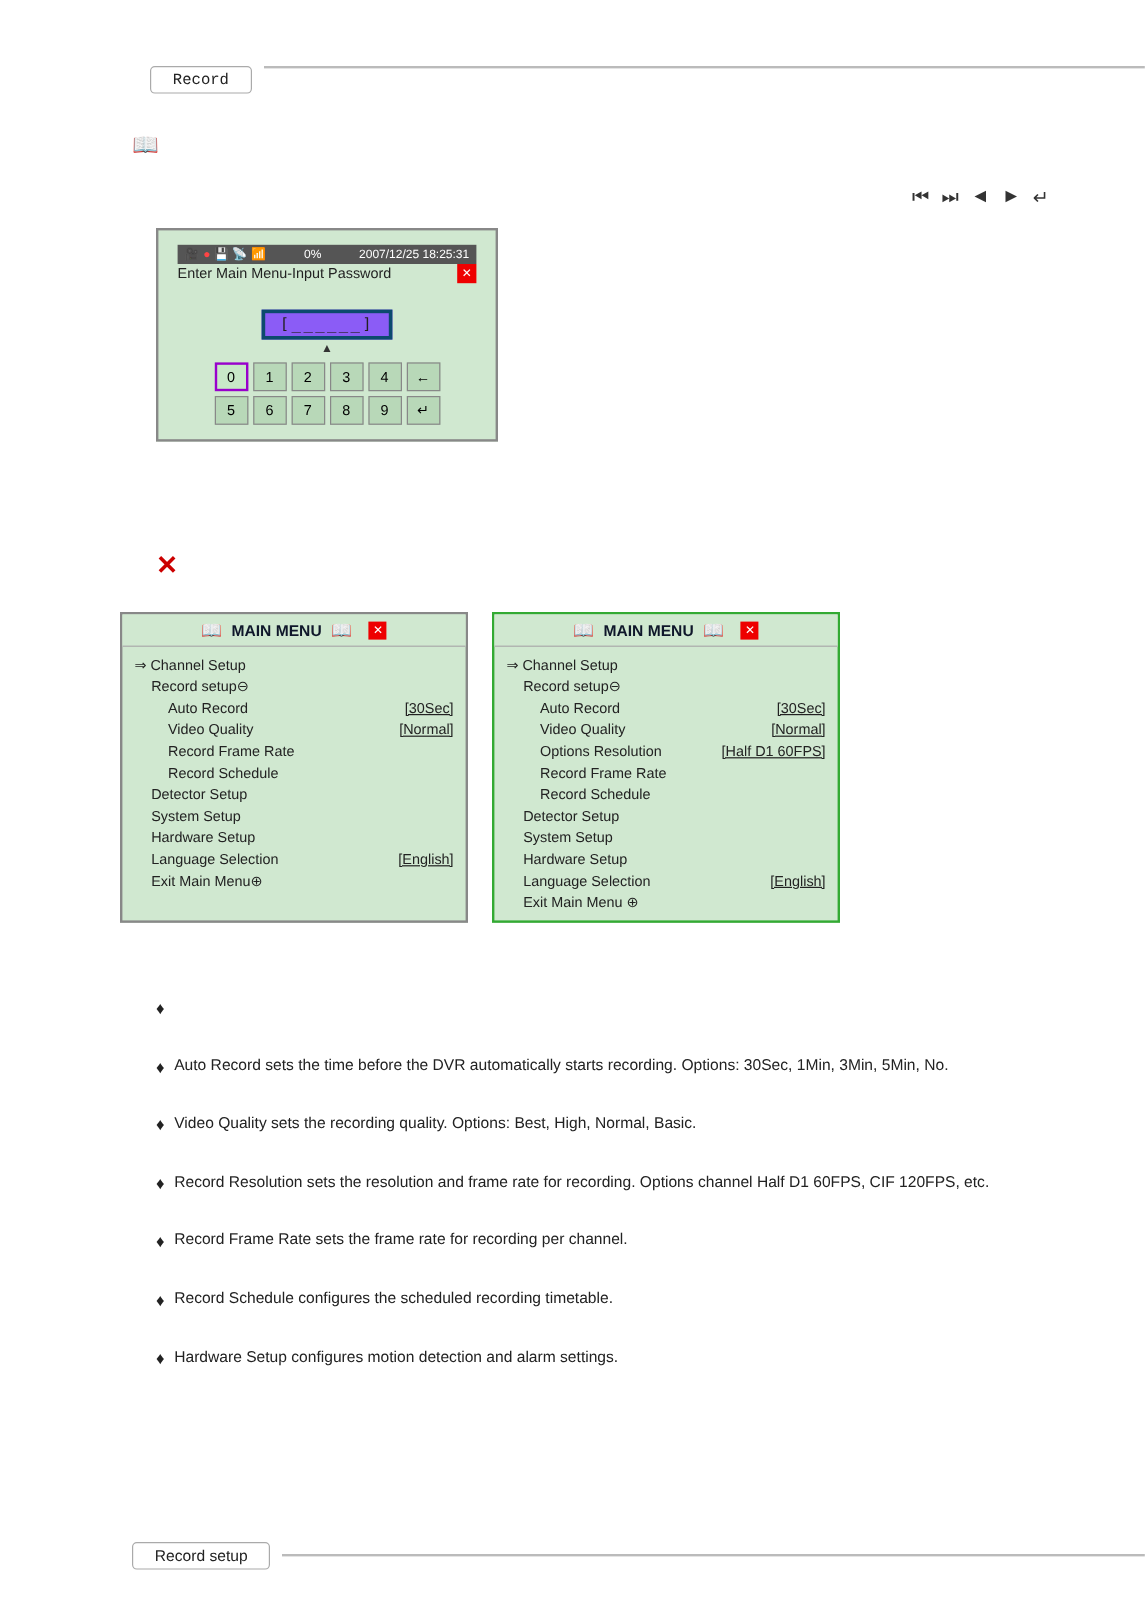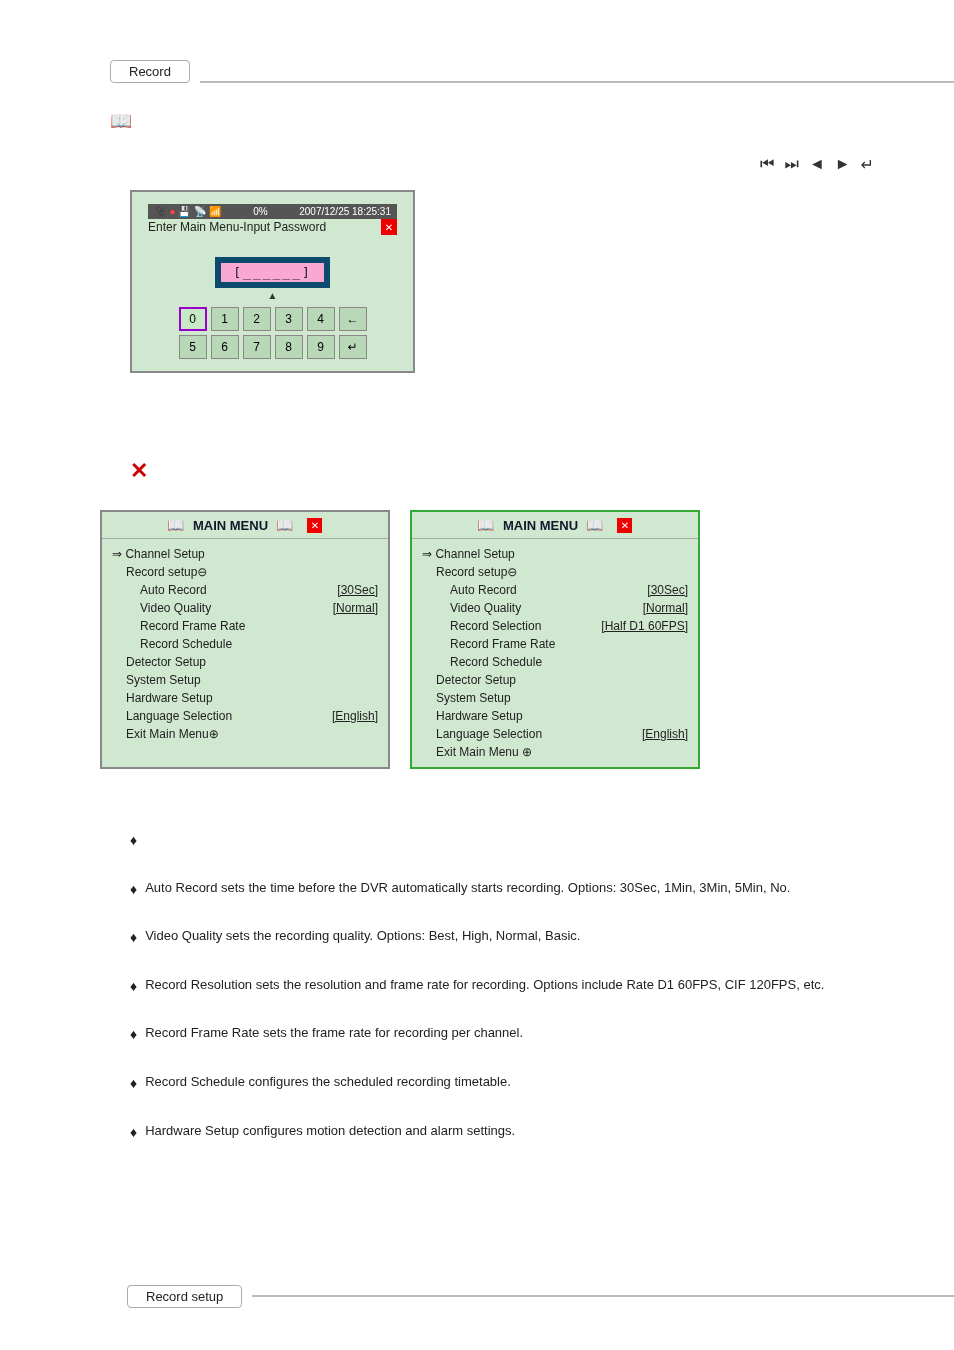--- a/index.html
+++ b/index.html
@@ -10,25 +10,26 @@
       font-family: Arial, sans-serif;
       font-size: 13px;
       color: #222;
       position: relative;
     }
 
     
     .top-bar {
       position: absolute;
       top: 55px;
-      left: 0;
+      left: 15px;
       right: 0;
       height: 28px;
       display: flex;
-      align-items: flex-end;
+      align-items: flex-start;
+      font-family: Liberation Mono, monospace;
     }
     .top-bar-label {
       background: #fff;
       border: 1px solid #aaa;
       border-radius: 4px;
       padding: 3px 18px;
       font-size: 13px;
       color: #222;
       margin-left: 110px;
       white-space: nowrap;
@@ -88,22 +89,22 @@
       font-size: 10px;
       cursor: pointer;
       display: flex; align-items: center; justify-content: center;
     }
     .pwd-input-row {
       display: flex;
       justify-content: center;
       margin-bottom: 2px;
     }
     .pwd-input-display {
-      border: 6px solid #0c4a6e;
-      background: #f9a8d4;
+      border: 3px solid #0c4a6e;
+      background: #8b5cf6;
       padding: 2px 12px;
       font-size: 13px;
       letter-spacing: 2px;
       font-family: monospace;
     }
     .pwd-arrow {
       text-align: center;
       font-size: 10px;
       color: #333;
       margin-bottom: 6px;
@@ -237,21 +238,21 @@
       margin-right: 8px;
       font-size: 14px;
       flex-shrink: 0;
       margin-top: 1px;
     }
 
     
     .bottom-bar {
       position: absolute;
       bottom: 40px;
-      left: 17px;
+      left: 0;
       right: 0;
       height: 28px;
       display: flex;
       align-items: center;
     }
     .bottom-bar-label {
       background: #fff;
       border: 1px solid #aaa;
       border-radius: 4px;
       padding: 3px 18px;
@@ -410,21 +411,21 @@
       </div>
       <div class="menu-item menu-item-indent2">
         <span class="menu-item-label">Auto Record</span>
         <span class="menu-item-value">[30Sec]</span>
       </div>
       <div class="menu-item menu-item-indent2">
         <span class="menu-item-label">Video Quality</span>
         <span class="menu-item-value">[Normal]</span>
       </div>
       <div class="menu-item menu-item-indent2">
-        <span class="menu-item-label">Record Selection</span>
+        <span class="menu-item-label">Options Resolution</span>
         <span class="menu-item-value">[Half D1 60FPS]</span>
       </div>
       <div class="menu-item menu-item-indent2">
         <span class="menu-item-label">Record Frame Rate</span>
         <span class="menu-item-value"></span>
       </div>
       <div class="menu-item menu-item-indent2">
         <span class="menu-item-label">Record Schedule</span>
         <span class="menu-item-value"></span>
       </div>
@@ -459,21 +460,21 @@
   <div class="bullet-item">
     <span class="bullet-dot">♦</span>
     <span>Auto Record sets the time before the DVR automatically starts recording. Options: 30Sec, 1Min, 3Min, 5Min, No.</span>
   </div>
   <div class="bullet-item">
     <span class="bullet-dot">♦</span>
     <span>Video Quality sets the recording quality. Options: Best, High, Normal, Basic.</span>
   </div>
   <div class="bullet-item">
     <span class="bullet-dot">♦</span>
-    <span>Record Resolution sets the resolution and frame rate for recording. Options include Rate D1 60FPS, CIF 120FPS, etc.</span>
+    <span>Record Resolution sets the resolution and frame rate for recording. Options channel Half D1 60FPS, CIF 120FPS, etc.</span>
   </div>
   <div class="bullet-item">
     <span class="bullet-dot">♦</span>
     <span>Record Frame Rate sets the frame rate for recording per channel.</span>
   </div>
   <div class="bullet-item">
     <span class="bullet-dot">♦</span>
     <span>Record Schedule configures the scheduled recording timetable.</span>
   </div>
   <div class="bullet-item">

